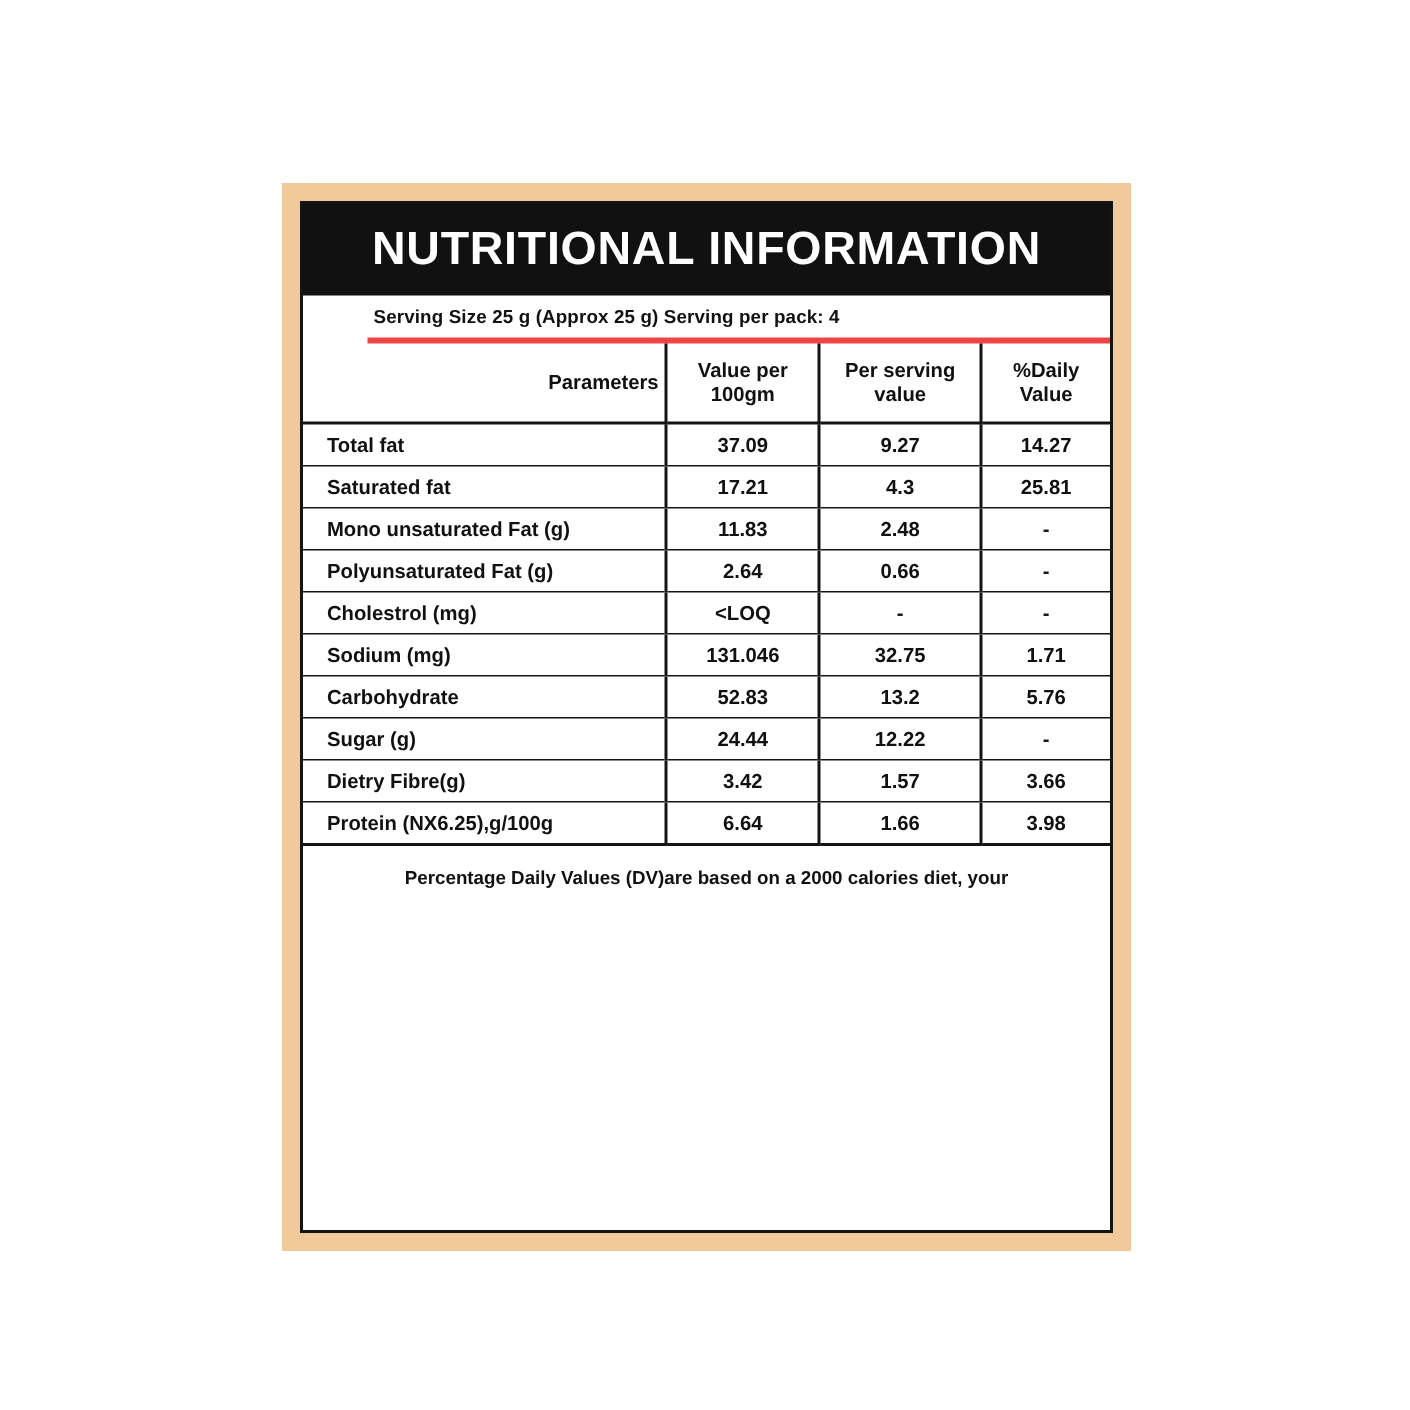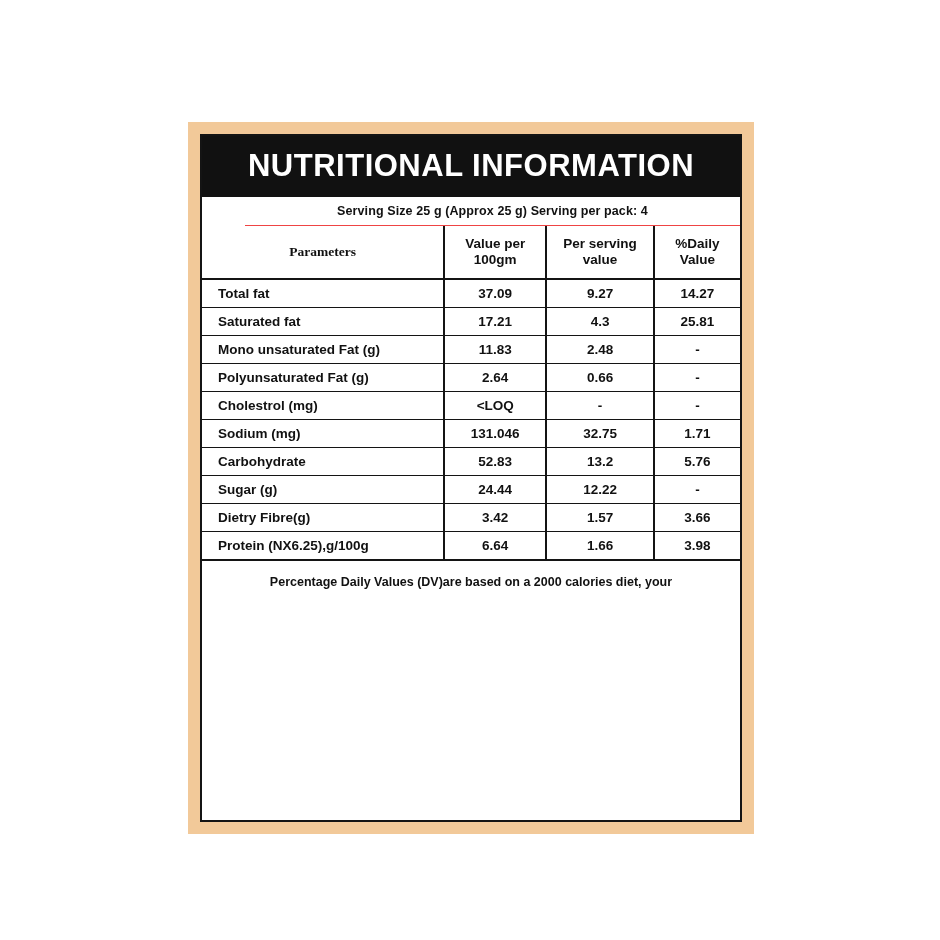--- a/index.html
+++ b/index.html
@@ -42,22 +42,21 @@
     background: #111111;
     color: #ffffff;
     text-align: center;
     padding: 12px 6px 13px 6px;
     font-size: 31px;
     font-weight: bold;
     letter-spacing: 0.5px;
     font-family: "Liberation Sans", sans-serif;
   }
   .serving-row {
-    border-bottom: 1px solid #ef4444;
-    text-align: center;
+    border-bottom: 4px solid #ef4444;
     font-size: 12.5px;
     font-weight: bold;
     color: #111111;
     padding: 7px 4px 7px 4px;
     letter-spacing: 0.1px;
     margin-left: 43px;
   }
   table.nutri {
     width: 100%;
     border-collapse: collapse;
@@ -80,22 +79,21 @@
     border-right: none;
   }
   table.nutri thead th {
     border-bottom: 2px solid #141414;
     text-align: center;
     font-size: 13.5px;
     line-height: 1.15;
     padding: 10px 4px 11px 4px;
   }
   table.nutri thead th.param {
-    text-align: center;
-    font-family: Liberation Serif, serif;
+    text-align: right;
   }
   table.nutri td.name {
     text-align: left;
     padding-left: 16px;
     font-size: 13.5px;
   }
   table.nutri td.val {
     text-align: center;
     font-size: 13.5px;
   }

